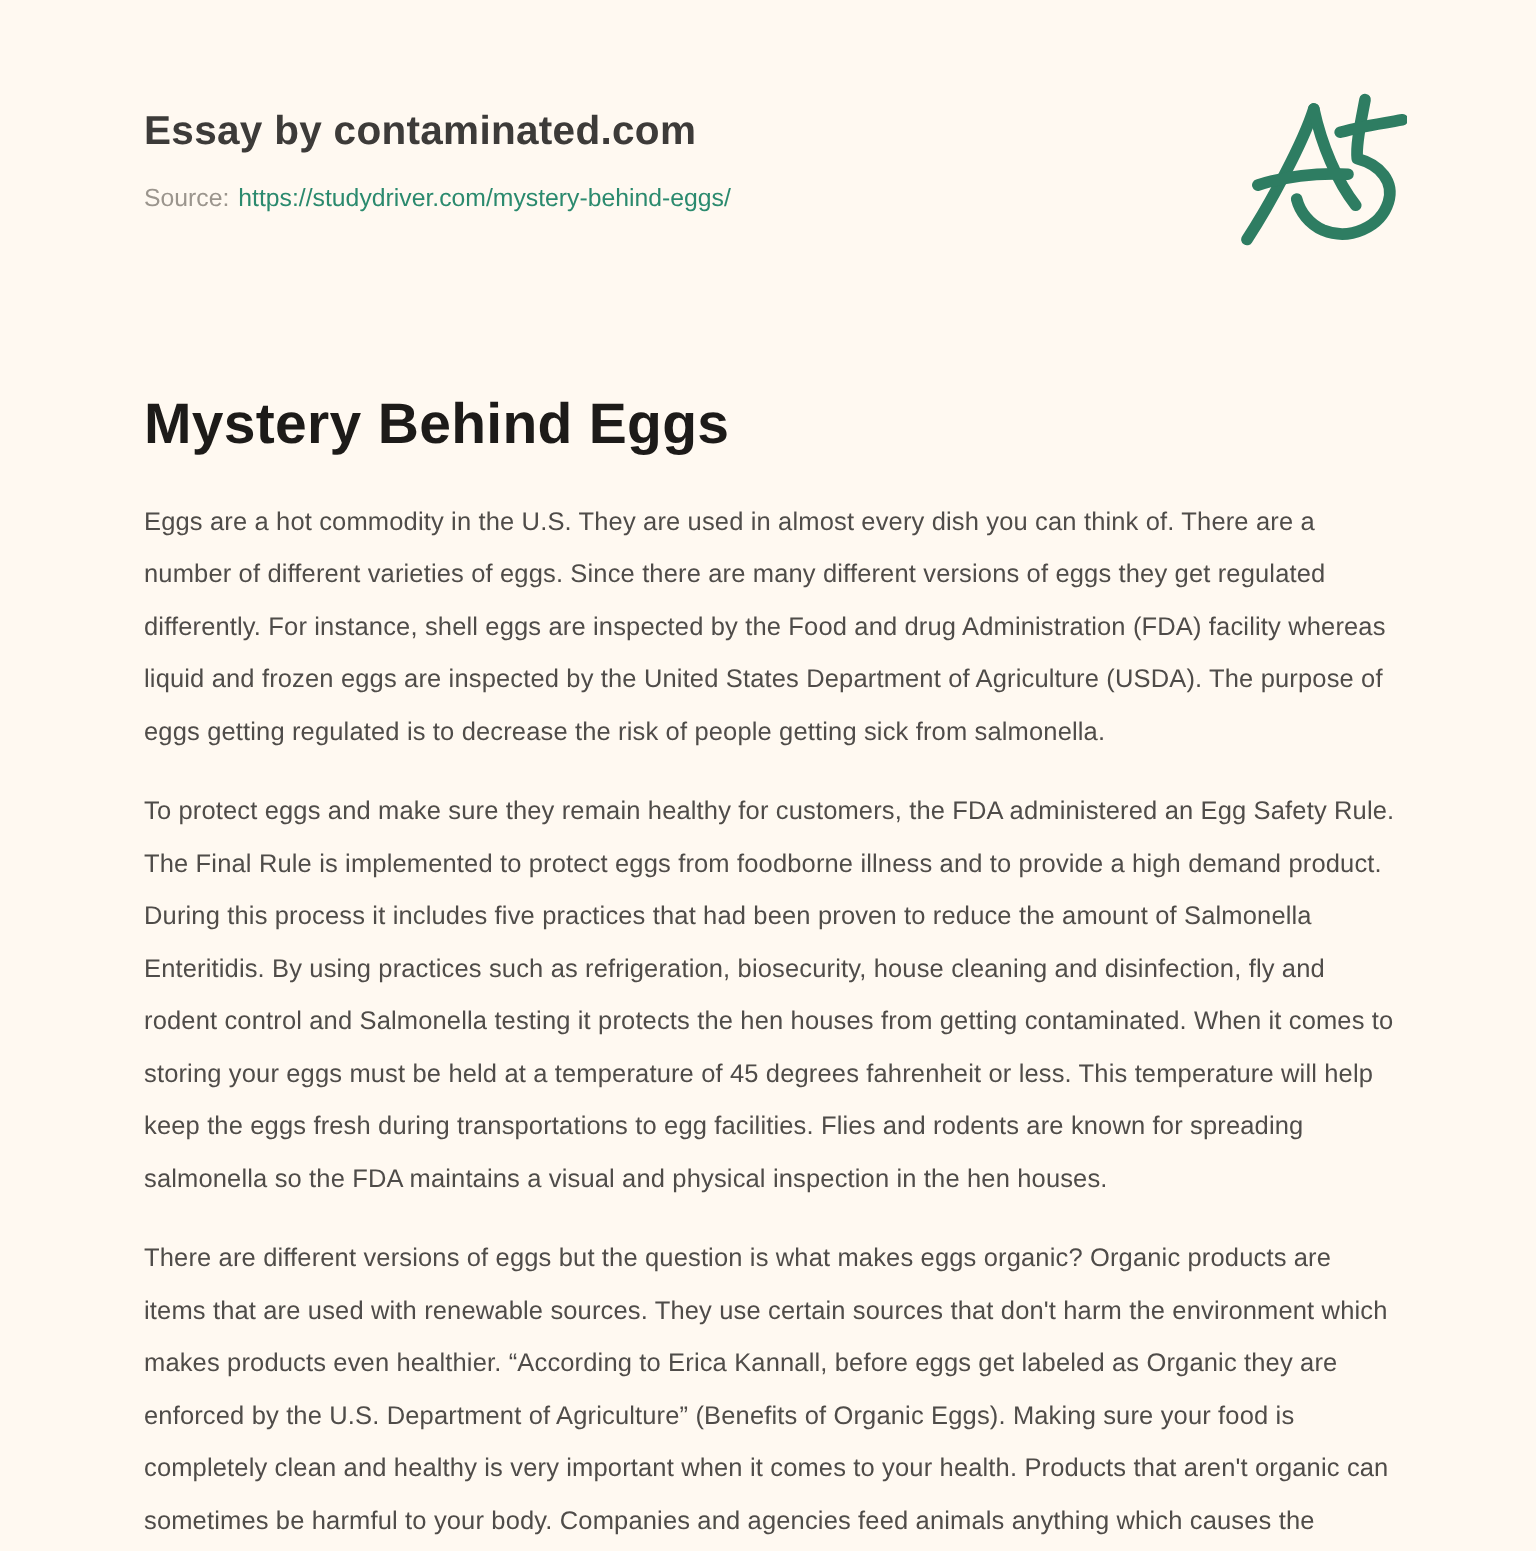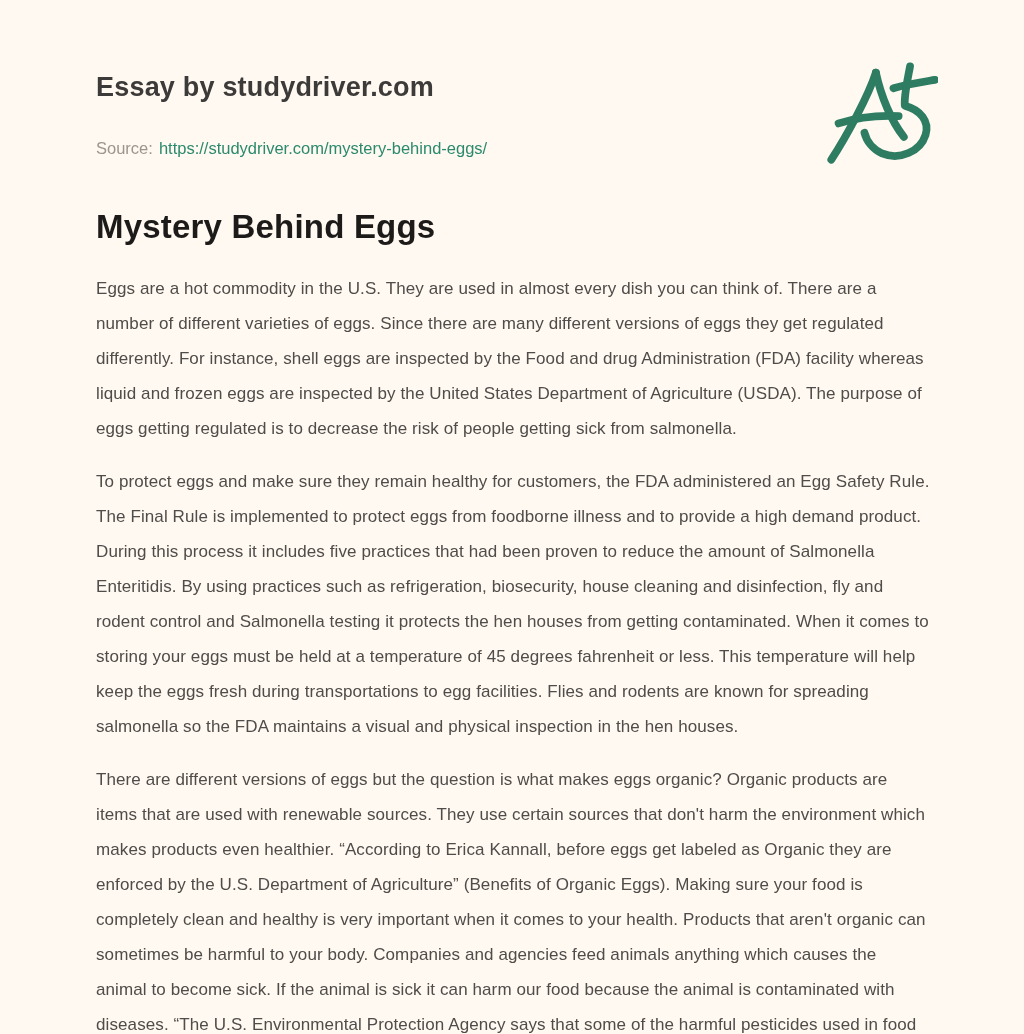--- a/index.html
+++ b/index.html
@@ -19,39 +19,39 @@
     height: 1034px;
     padding: 72px 96px 0 96px;
   }
   .byline {
     font-size: 27px;
     font-weight: bold;
     color: #3d3b39;
     letter-spacing: 0.2px;
   }
   .source-line {
-    margin-top: 36px;
+    margin-top: 20px;
     font-size: 16.5px;
     color: #9b958d;
   }
   .source-link {
     color: #2B8A6E;
     text-decoration: none;
     margin-left: 6px;
   }
   .logo {
     position: absolute;
     top: 56px;
     right: 86px;
     width: 116px;
     height: 112px;
   }
   .doc-title {
-    margin-top: 50px;
-    font-size: 33px;
+    margin-top: 120px;
+    font-size: 38px;
     font-weight: bold;
     color: #1d1b19;
     letter-spacing: 0.2px;
   }
   .doc-body {
     margin-top: 25px;
     width: 834px;
   }
   .doc-body p {
     font-size: 17px;
@@ -60,21 +60,21 @@
     margin-bottom: 18px;
     letter-spacing: 0.1px;
   }
 </style>
 </head>
 <body>
 
 <div class="page">
 
   <div class="header">
-    <div class="byline">Essay by studydriver.com</div>
+    <div class="byline">Essay by contaminated.com</div>
 
     <div class="source-line">
       <span>Source:</span><a class="source-link" href="#">https://studydriver.com/mystery-behind-eggs/</a>
     </div>
 
     <div class="logo">
       <svg viewBox="0 0 112 106" width="116" height="112" fill="none" stroke="#2E7D62" stroke-width="7.5" stroke-linecap="round" stroke-linejoin="round">
 
         <path d="M52 15 C45 37 24 76 9 99"></path>
 

